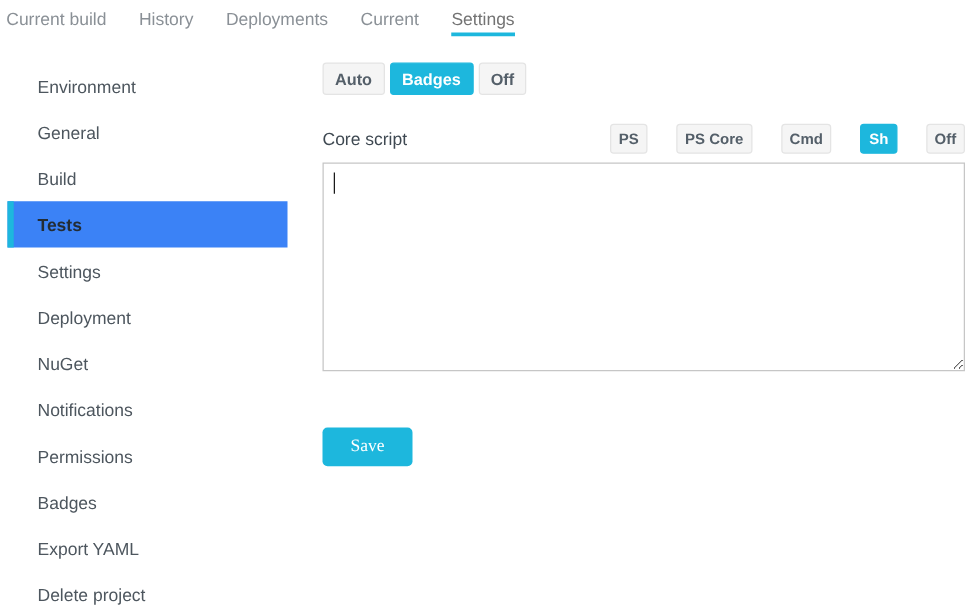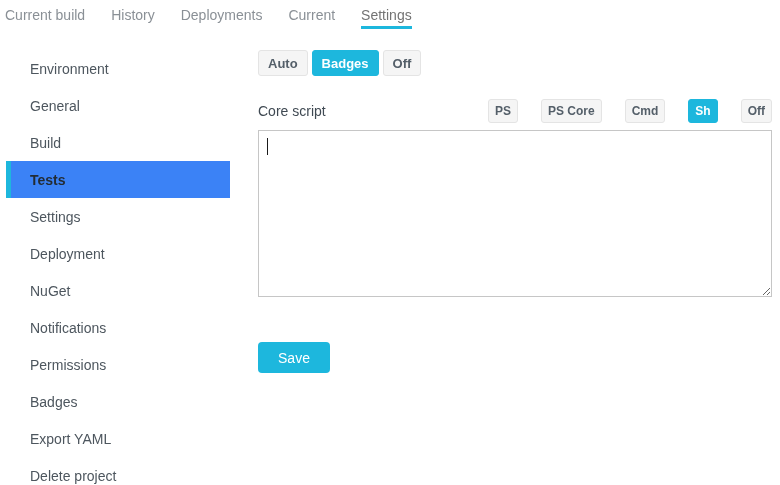--- a/index.html
+++ b/index.html
@@ -115,21 +115,21 @@
   }
 
   .save-btn {
     margin-top: 45px;
     width: 72px;
     height: 31px;
     border: none;
     border-radius: 4px;
     background: var(--accent, #1db7dd);
     color: #ffffff;
-    font-family: Liberation Sans, sans-serif;
+    font-family: Liberation Serif, serif;
     font-size: 14px;
     cursor: pointer;
   }
 </style>
 </head>
 <body>
 
 <nav class="tabs">
   <div class="tab">Current build</div>
   <div class="tab">History</div>

